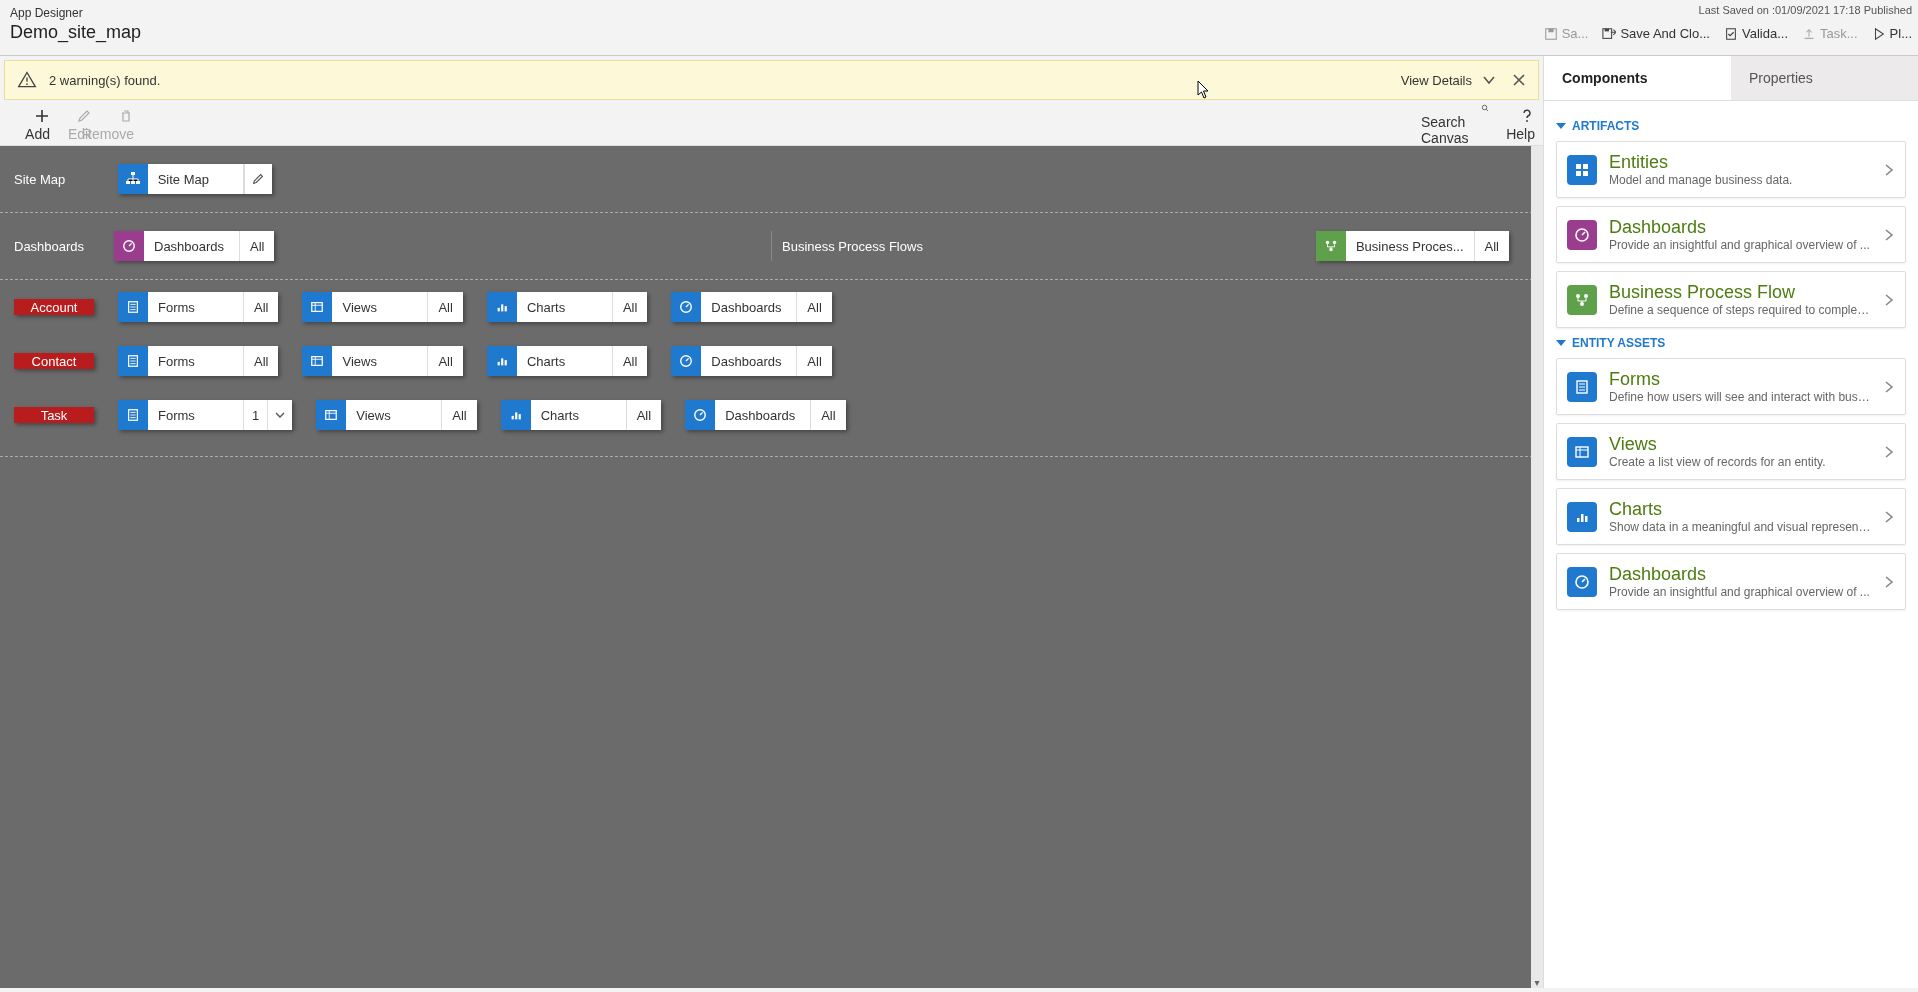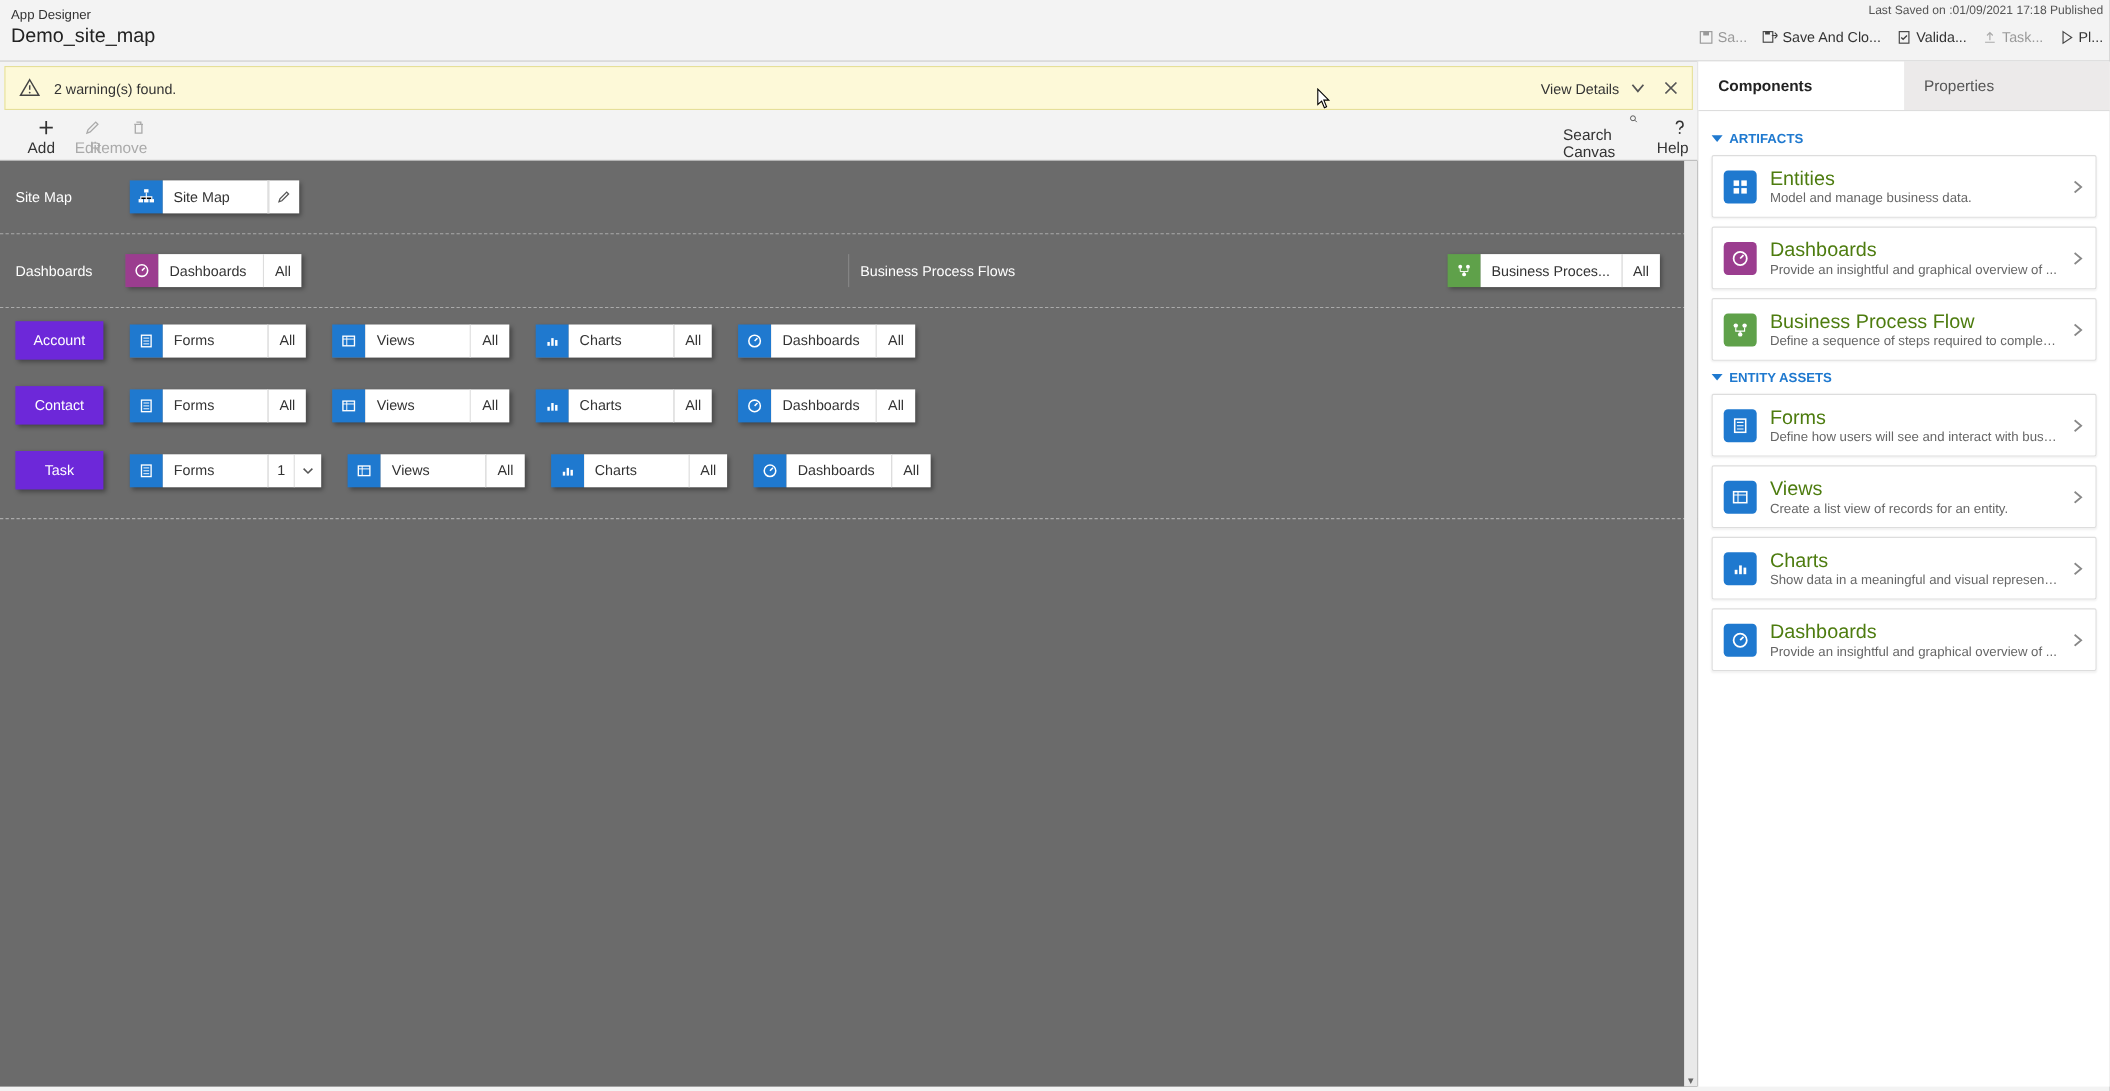--- a/index.html
+++ b/index.html
@@ -55,21 +55,21 @@
 .bg-green { background: #5fa14a; }
 
 .two-col { display: flex; }
 .two-col .col { flex: 1; display:flex; align-items:center; }
 .col-sep { width: 1px; background: #888; margin: 0 10px; }
 
 .entity-header { display: flex; align-items: center; padding: 14px 14px; cursor: pointer; }
 .entity-header .tri { margin-right: 8px; }
 
 .entity-row { display: flex; align-items: center; padding: 12px 14px; gap: 24px; }
-.entity-name-chip { background: #6d28d9; color: #fff; width: 80px; height: 35px; display:flex; align-items:center; justify-content:center; font-size:13px; box-shadow: 2px 2px 4px rgba(0,0,0,0.35); }
+.entity-name-chip { background: #b91c1c; color: #fff; width: 80px; height: 16px; display:flex; align-items:center; justify-content:center; font-size:13px; box-shadow: 2px 2px 4px rgba(0,0,0,0.35); }
 
 .asset-row { display: flex; align-items: center; gap: 24px; flex: 1; }
 
 .tile-count { background:#fff; height:30px; display:flex; align-items:center; padding:0 8px; color:#333; font-size:13px; border-right:1px solid #ddd; }
 .tile-dd { background:#fff; width:24px; height:30px; display:flex; align-items:center; justify-content:center; cursor:pointer; }
 
 
 .panel-tabs { display: flex; border-bottom: 1px solid #ddd; }
 .panel-tab { flex: 1; text-align: left; padding: 14px 18px; font-size: 14px; cursor: pointer; color: #555; }
 .panel-tab.active { font-weight: 600; color: #222; background:#fff; }

